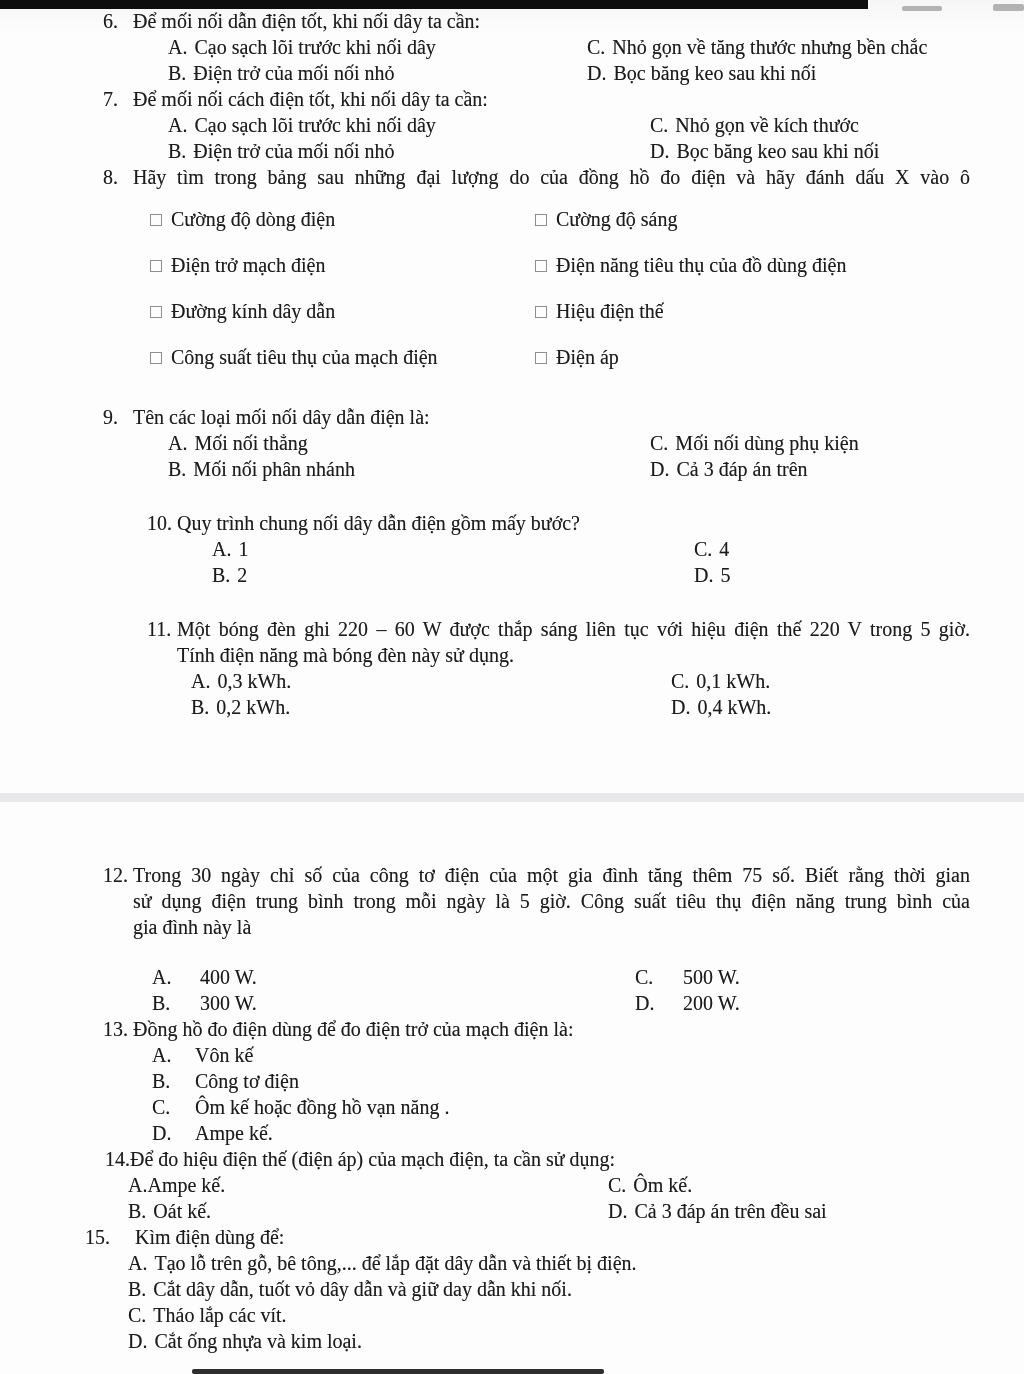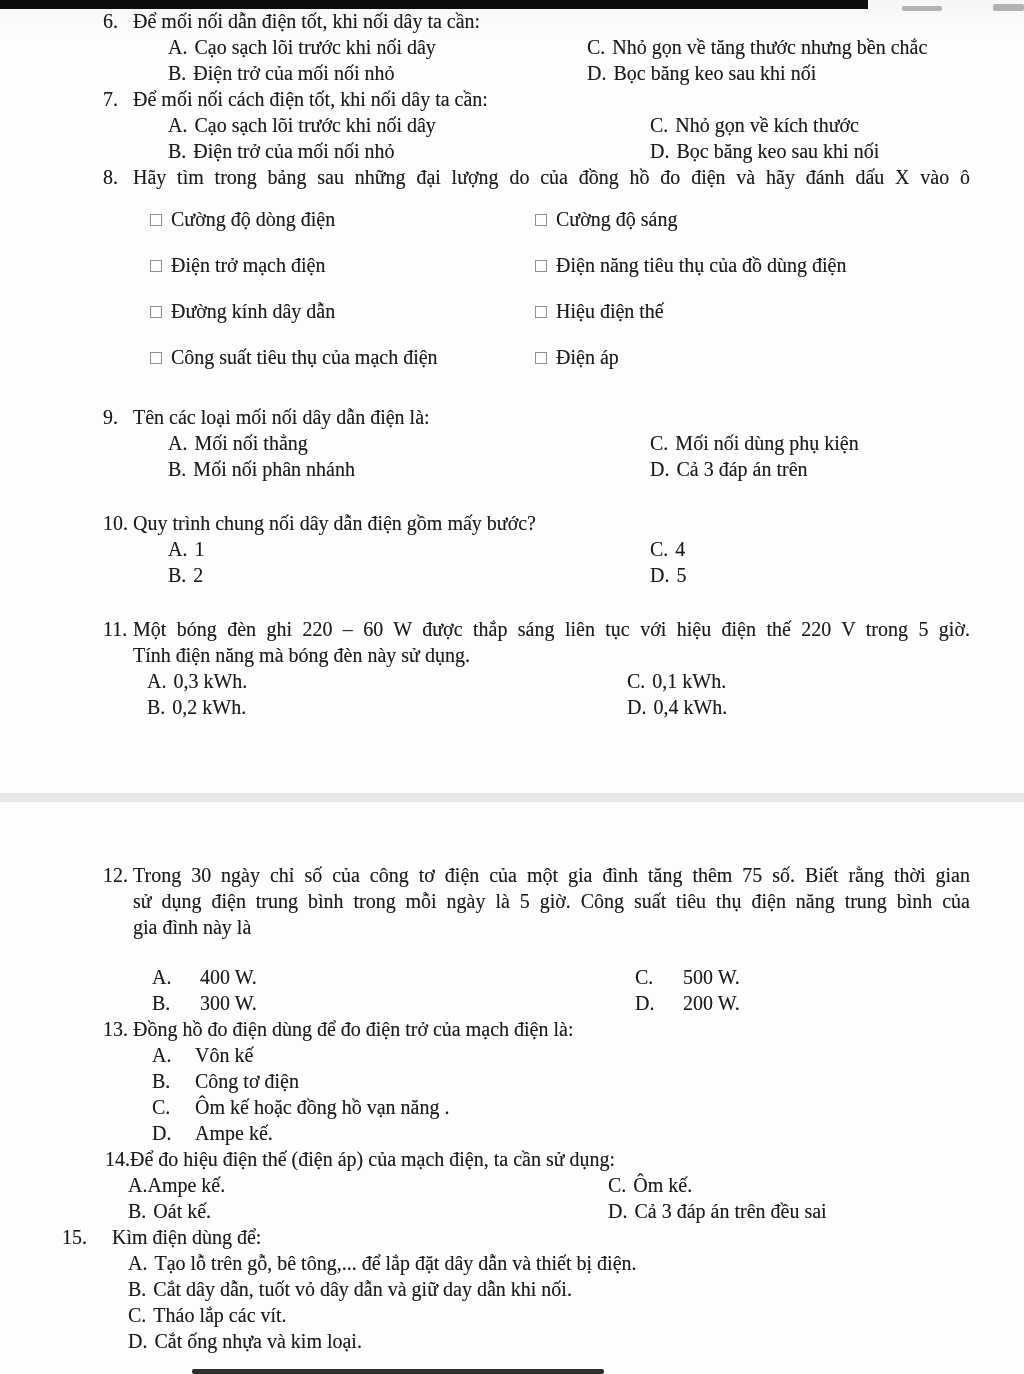--- a/index.html
+++ b/index.html
@@ -40,34 +40,34 @@
   .q7 .right,.q9 .right,.q10 .right{left:650px;}
   .q11 .right{left:627px;}
   .q12 .right{left:635px;}
   .q14 .right{left:608px;}
 
   .q12 .opt-label{display:inline-block;width:48px;margin-right:0;}
   .q13 .opt-label{display:inline-block;width:43px;margin-right:0;}
   .q14 .opt-row:first-child .left .opt-label{margin-right:0;}
   .q14 .q-head{padding-left:75px;}
   .q14 .q-num{flex-basis:55px;text-align:right;}
-  .q15 .q-head{padding-left:62px;}
+  .q15 .q-head{padding-left:85px;}
   .q15 .q-num{flex-basis:50px;}
 
   
   .check-grid{margin-top:16px;}
   .check-row{position:relative;height:26px;margin-bottom:20px;text-align:center;}
   .check-row:last-child{margin-bottom:0;}
   .check-cell{position:absolute;top:0;white-space:nowrap;}
   .check-cell.left{left:150px;}
   .check-cell.right{left:527px;padding-left:8px;}
   .checkbox{display:inline-block;width:10px;height:10px;border:1.5px solid #8f8f8f;margin-right:9px;background:#fdfdfd;}
 
   .qlist-b{margin-top:34px;}
-  .q10,.q11{margin-top:28px;}
+  .q10,.q11{margin-top:28px;padding-left:44px;}
   .divider{margin-top:73px;height:9px;background:#e8e8ea;}
   .q12{margin-top:60px;}
   .q12 .opts{margin-top:24px;}
 </style>
 </head>
 <body>
 
 <div class="page">
   <div class="content">
     <div>

